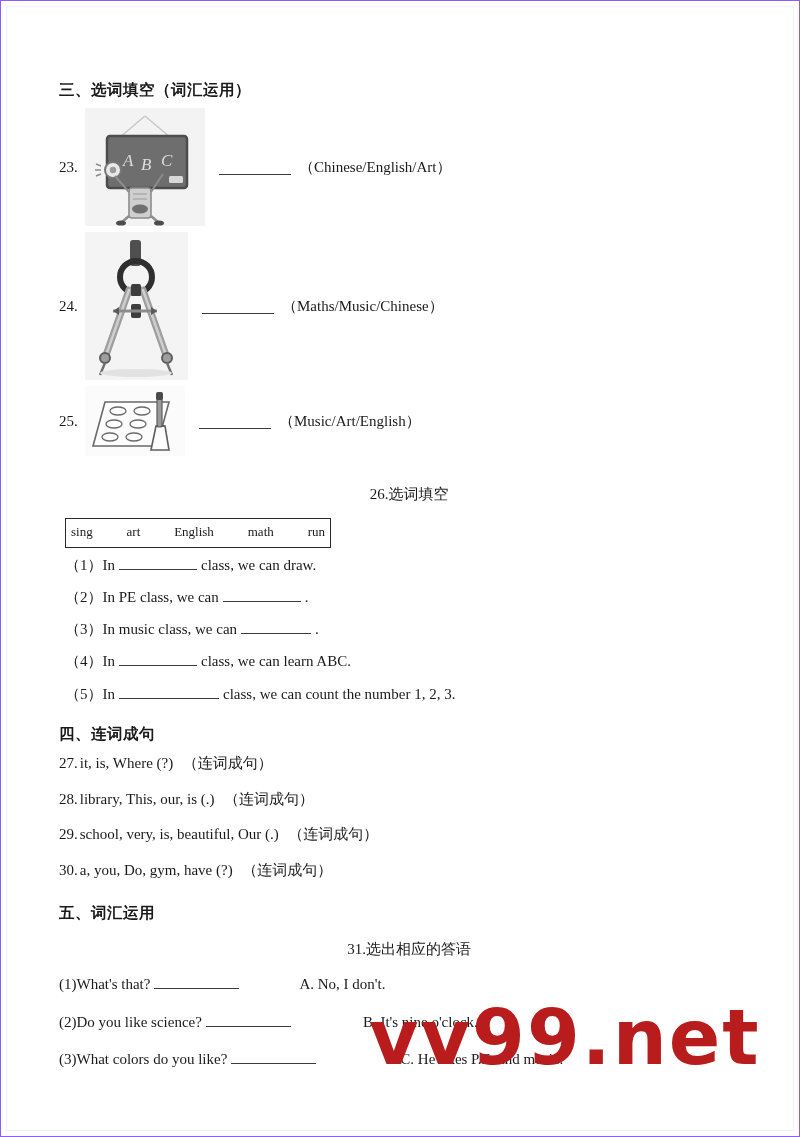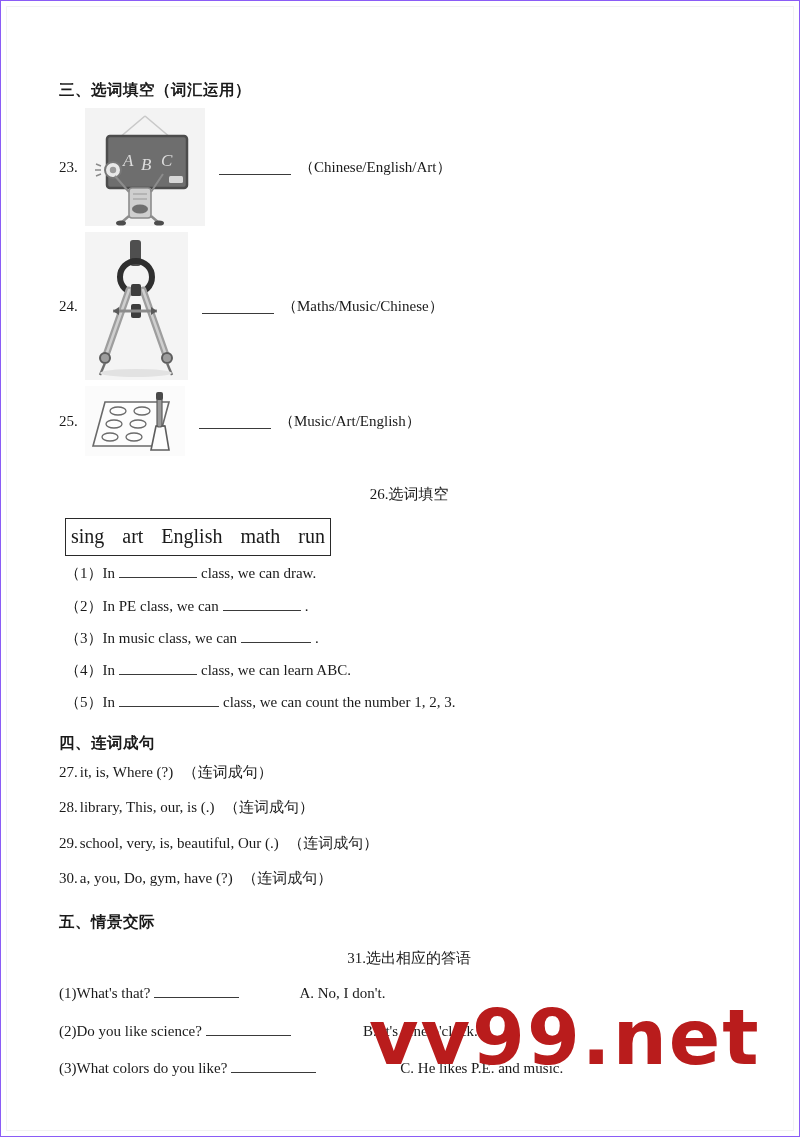--- a/index.html
+++ b/index.html
@@ -99,21 +99,21 @@
 
   
   .wordbank {
     border: 1.3px solid #2a2a2a;
     width: 266px;
     box-sizing: border-box;
     padding: 5px 4px 6px 4px;
     margin: 7px 12px 6px 6px;
     display: flex;
     justify-content: space-between;
-    font-size: 20px;
+    font-size: 13px;
     line-height: 1.25;
   }
   .wordbank span { padding: 0 1px; }
 
   .sub-item {
     font-size: 15px;
     line-height: 1.55;
     margin: 0 0 9px 6px;
     white-space: nowrap;
   }
@@ -272,21 +272,21 @@
     <p class="sent-item"><span class="tok">27.</span><span class="tok">it,  is,  Where  (?)</span>&nbsp;&nbsp;<span>（连词成句）</span></p>
 
     <p class="sent-item"><span class="tok">28.</span><span class="tok">library,  This,  our,  is (.)</span>&nbsp;&nbsp;<span>（连词成句）</span></p>
 
     <p class="sent-item"><span class="tok">29.</span><span class="tok">school,  very,  is,  beautiful,  Our  (.)</span>&nbsp;&nbsp;<span>（连词成句）</span></p>
 
     <p class="sent-item"><span class="tok">30.</span><span class="tok">a,  you,  Do,  gym,  have  (?)</span>&nbsp;&nbsp;<span>（连词成句）</span></p>
 
     <div class="gap-sm"></div>
 
-    <h2 class="sec-heading">五、情景交际</h2>
+    <h2 class="sec-heading">五、词汇运用</h2>
 
     <p class="q-label" style="margin-bottom:12px">31.选出相应的答语</p>
 
     <div class="match-row"><span class="match-q"><span>(1)</span><span>What's that?</span><span class="blank-line bl-85"></span></span><span class="match-a ind-0">A. No, I don't.</span></div>
 
     <div class="match-row"><span class="match-q"><span>(2)</span><span>Do you like science?</span><span class="blank-line bl-85"></span></span><span class="match-a ind-1">B. It's nine o'clock.</span></div>
 
     <div class="match-row"><span class="match-q"><span>(3)</span><span>What colors do you like?</span><span class="blank-line bl-85"></span></span><span class="match-a ind-2">C. He likes P.E. and music.</span></div>
 
   </div>

